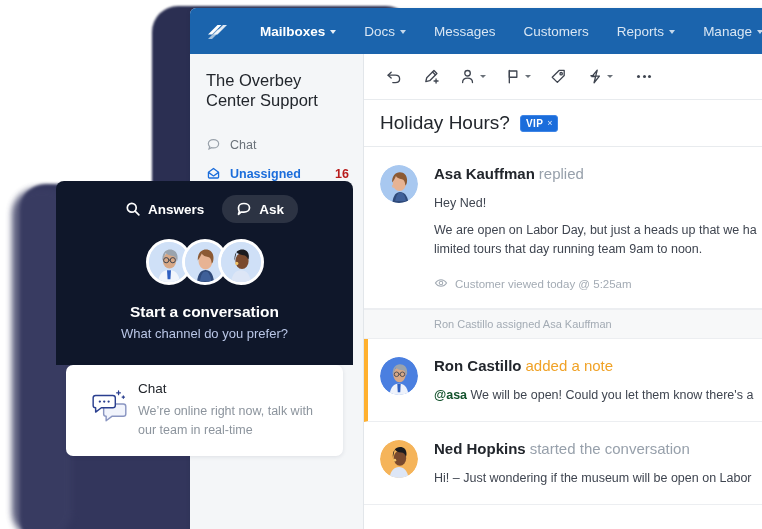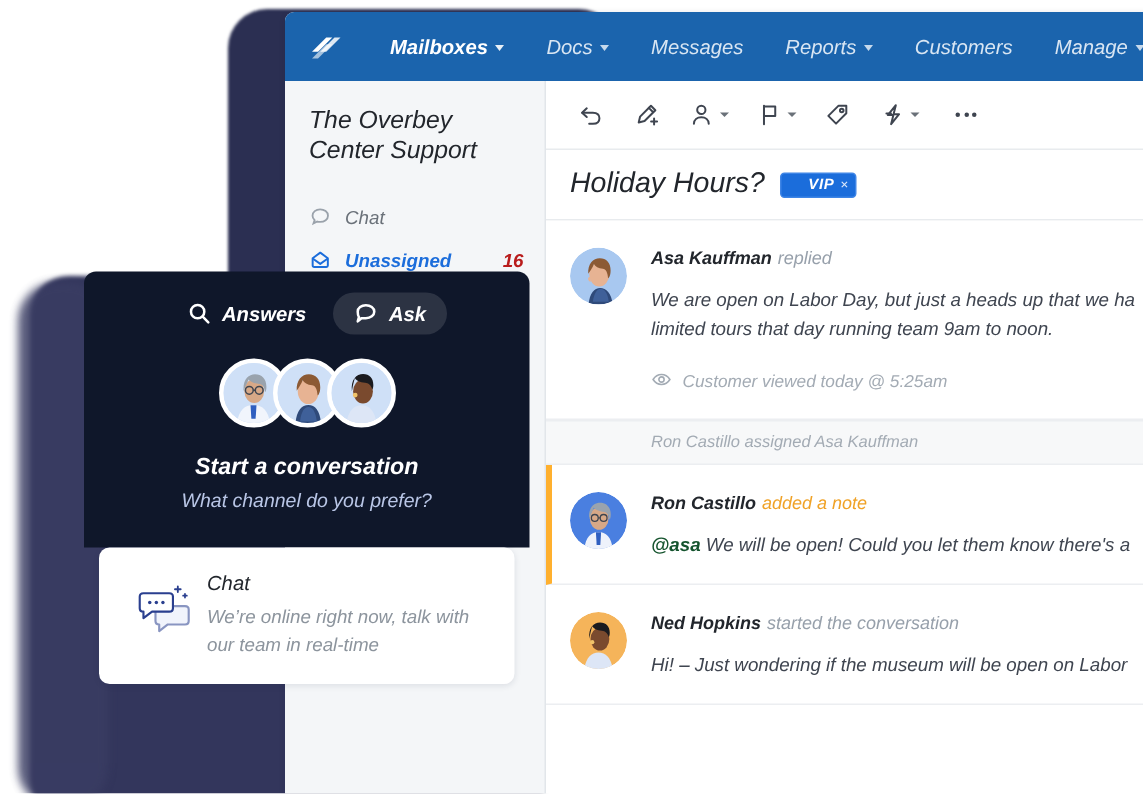--- a/index.html
+++ b/index.html
@@ -14,21 +14,20 @@
     overflow: hidden;
     font-family: "Liberation Sans", "DejaVu Sans", sans-serif;
     -webkit-font-smoothing: antialiased;
   }
   .stage {
     position: relative;
     width: 762px;
     height: 529px;
     overflow: hidden;
     background: #ffffff;
-    font-style: italic;
   }
 
   
   .backdrop {
     position: absolute;
     left: 152px;
     top: 6px;
     width: 260px;
     height: 515px;
     border-radius: 26px;
@@ -213,21 +212,21 @@
     color: #22262c;
     white-space: nowrap;
   }
   .vip-badge {
     background: #1b6ddb;
     color: #ffffff;
     border-radius: 3px;
     font-size: 10px;
     font-weight: bold;
     letter-spacing: .4px;
-    padding: 2px 4px 2px 18px;
+    padding: 2px 4px 2px 5px;
     display: inline-flex;
     align-items: center;
     gap: 4px;
     border: 1px solid #3e85e6;
   }
   .vip-x { font-size: 9px; font-weight: normal; opacity: .85; }
 
   
   .thread { flex: 1 1 auto; overflow: hidden; }
   .msg {
@@ -241,21 +240,21 @@
   .avatar {
     width: 38px; height: 38px;
     border-radius: 50%;
     flex: 0 0 38px;
     margin-right: 16px;
     overflow: hidden;
     position: relative;
   }
   .msg-body { flex: 1 1 auto; min-width: 0; }
   .msg-head {
-    font-size: 12px;
+    font-size: 15px;
     margin-bottom: 12px;
     white-space: nowrap;
   }
   .who { color: #22262c; font-weight: bold; }
   .action { color: #97a0ab; font-weight: normal; margin-left: 4px; }
   .action.note-action { color: #f0a226; }
   .msg-text {
     font-size: 12.5px;
     line-height: 19px;
     color: #3f4550;
@@ -402,25 +401,25 @@
           <span class="caret"></span>
         </div>
         <div class="nav-item">
           <span>Docs</span>
           <span class="caret"></span>
         </div>
         <div class="nav-item">
           <span>Messages</span>
         </div>
         <div class="nav-item">
+          <span>Customers</span>
+        </div>
+        <div class="nav-item">
           <span>Reports</span>
           <span class="caret"></span>
-        </div>
-        <div class="nav-item">
-          <span>Customers</span>
         </div>
         <div class="nav-item">
           <span>Manage</span>
           <span class="caret"></span>
         </div>
       </div>
     </div>
 
     <div class="app-body">
 
@@ -526,20 +525,21 @@
                 <path d="M16 38c1-6 3-9 5.6-9s4.8 3 5.6 9z" fill="#3f6099"></path>
                 <ellipse cx="20.5" cy="19" rx="7" ry="8.4" fill="#e7b393"></ellipse>
                 <path d="M12.8 18.5c-.4-7 3.4-11 8.1-11 4.6 0 7.6 3.2 7.6 8.6 0 3.4-1 5.2-1.8 5.4-.3-4.2-1.6-6.4-3.6-6.6-3.2-.3-5.4-1.7-6.3-3.4-1 2.6-2.4 4.6-4 7z" fill="#8c5a34"></path>
                 <path d="M14.3 20.8c-.9-.3-1.6.3-1.6 1.2 0 1.2.9 2.2 1.9 2.1z" fill="#e7b393"></path>
               </svg>
             </div>
             <div class="msg-body">
               <div class="msg-head">
                 <span class="who">Asa Kauffman</span><span class="action">replied</span>
               </div>
+              <div class="msg-text">Hey Ned!</div>
               <div class="msg-text p2">We are open on Labor Day, but just a heads up that we ha</div>
               <div class="msg-text">limited tours that day running team 9am to noon.</div>
               <div class="viewed">
                 <span>
                   <svg width="14" height="14" viewBox="0 0 16 16" fill="none" stroke="#a3abb4" stroke-width="1.2">
                     <path d="M1.6 8s2.4-3.8 6.4-3.8S14.4 8 14.4 8s-2.4 3.8-6.4 3.8S1.6 8 1.6 8z"></path>
                     <circle cx="8" cy="8" r="2"></circle>
                   </svg>
                 </span>
                 <span>Customer viewed today @ 5:25am</span>

